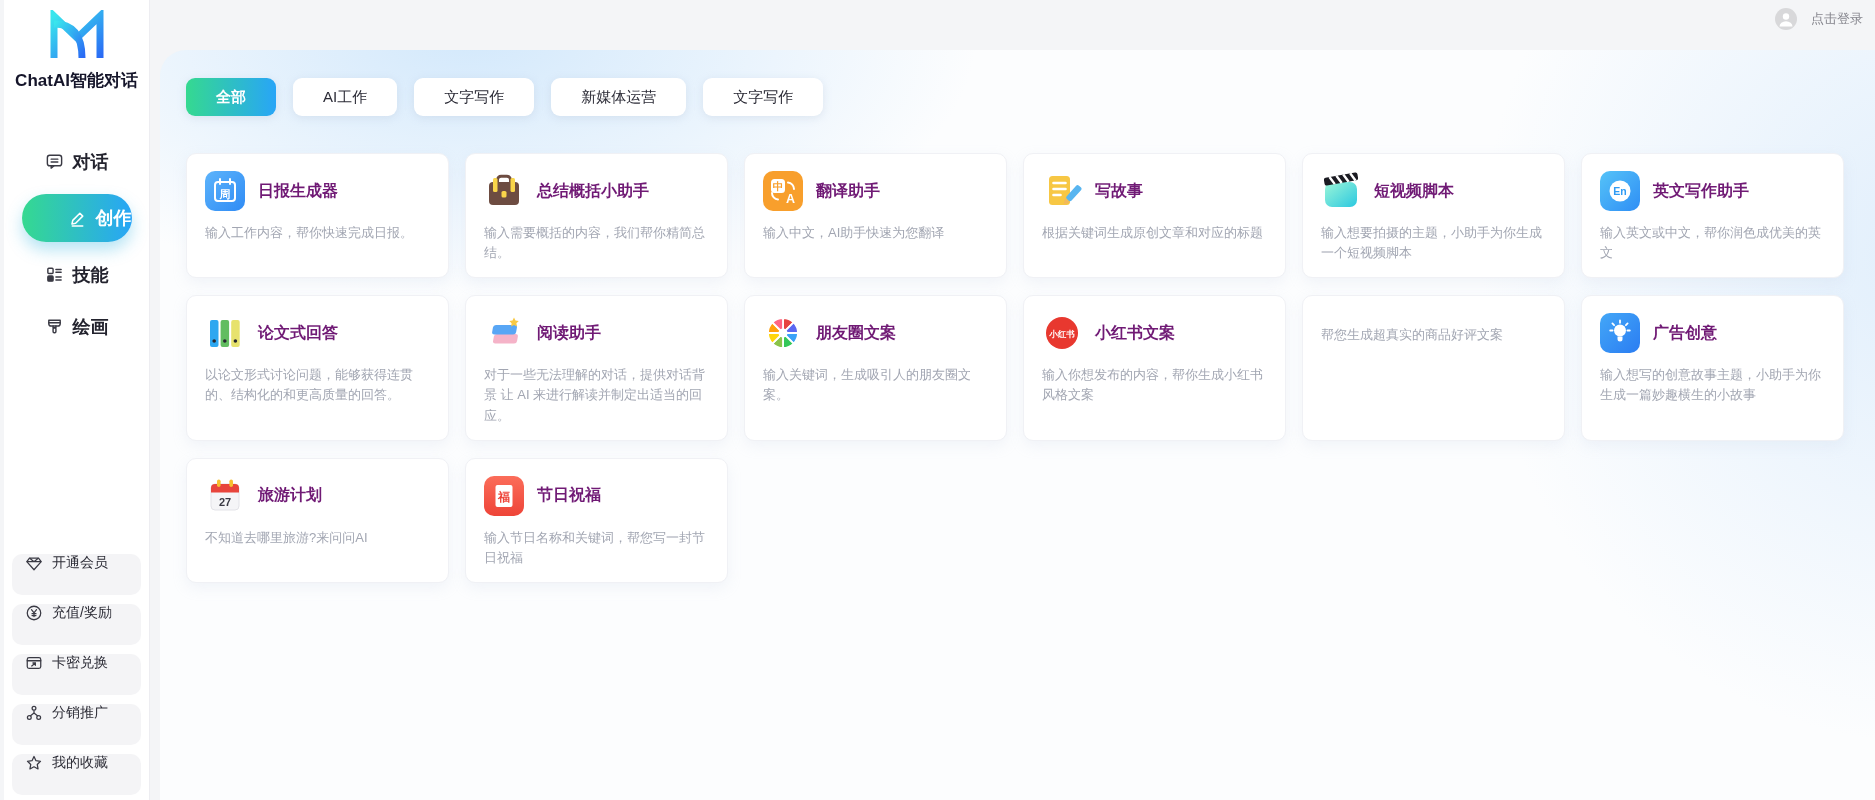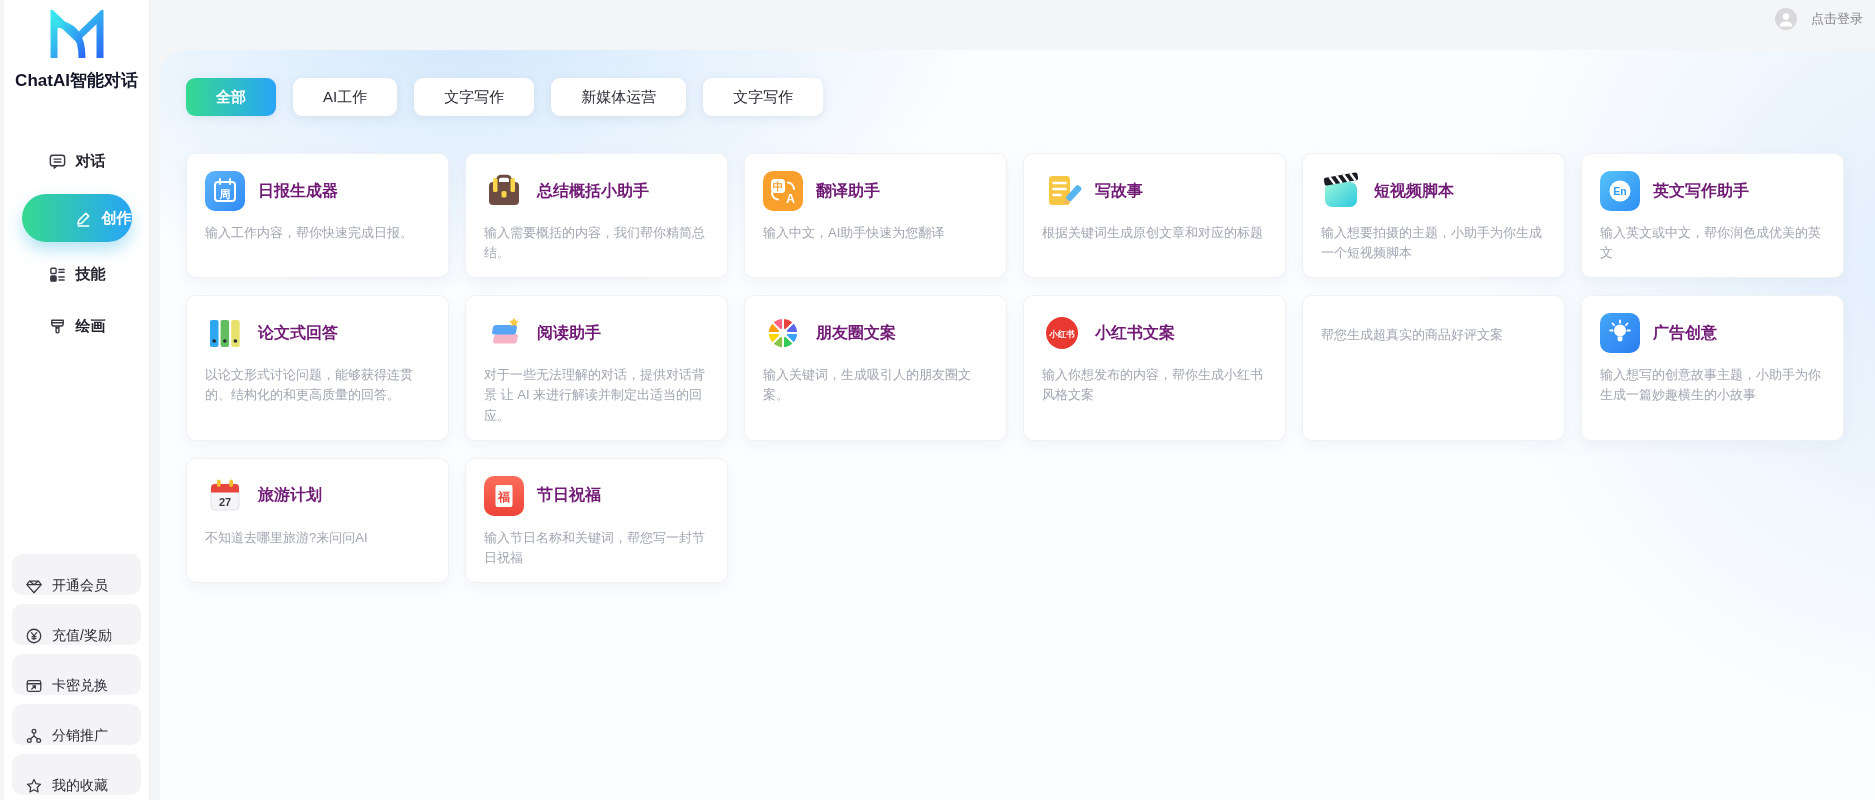--- a/index.html
+++ b/index.html
@@ -9,30 +9,30 @@
     font-family:"Liberation Sans","DejaVu Sans",sans-serif; color:#23232e;
   }
   
   .sidebar {
     position:absolute; left:4px; top:0; bottom:0; width:146px; background:#ffffff;
     border-right:1px solid #ededf1; display:flex; flex-direction:column; align-items:center;
     padding:10px 8px 5px; z-index:2;
   }
   .app-title { font-size:17px; font-weight:bold; color:#15152a; margin-top:3px; white-space:nowrap; }
   .nav { margin-top:50px; display:flex; flex-direction:column; gap:13px; width:100%; align-items:center; }
-  .nav-item { display:flex; align-items:center; gap:9px; height:39px; font-size:15px; font-weight:bold;
+  .nav-item { display:flex; align-items:center; gap:9px; height:39px; font-size:18px; font-weight:bold;
     color:#23232e; cursor:pointer; }
   .nav-item .nav-ico { display:flex; align-items:center; }
   .nav-item.active {
     background:linear-gradient(90deg,#35d990,#28a5f7); color:#fff; border-radius:26px;
     width:110px; height:48px; justify-content:flex-end;
     box-shadow:0 8px 16px rgba(46,178,224,.35);
   }
   .side-footer { margin-top:auto; width:100%; display:flex; flex-direction:column; gap:9px; }
-  .side-btn { display:flex; align-items:flex-end; gap:9px; background:#f4f4f6; border-radius:10px;
+  .side-btn { display:flex; align-items:flex-start; gap:9px; background:#f4f4f6; border-radius:10px;
     height:41px; padding-left:13px; font-size:14px; color:#2c2c36; cursor:pointer; }
   .side-btn .nav-ico { display:flex; align-items:center; }
   
   .login { position:absolute; top:8px; right:12px; display:flex; align-items:center; gap:14px;
     color:#85858d; font-size:13px; cursor:pointer; z-index:3; }
   
   .panel {
     position:absolute; left:160px; top:50px; right:0; bottom:0;
     background:
       radial-gradient(820px 420px at 18% -2%, rgba(186,220,250,.62), rgba(186,220,250,0) 62%),

